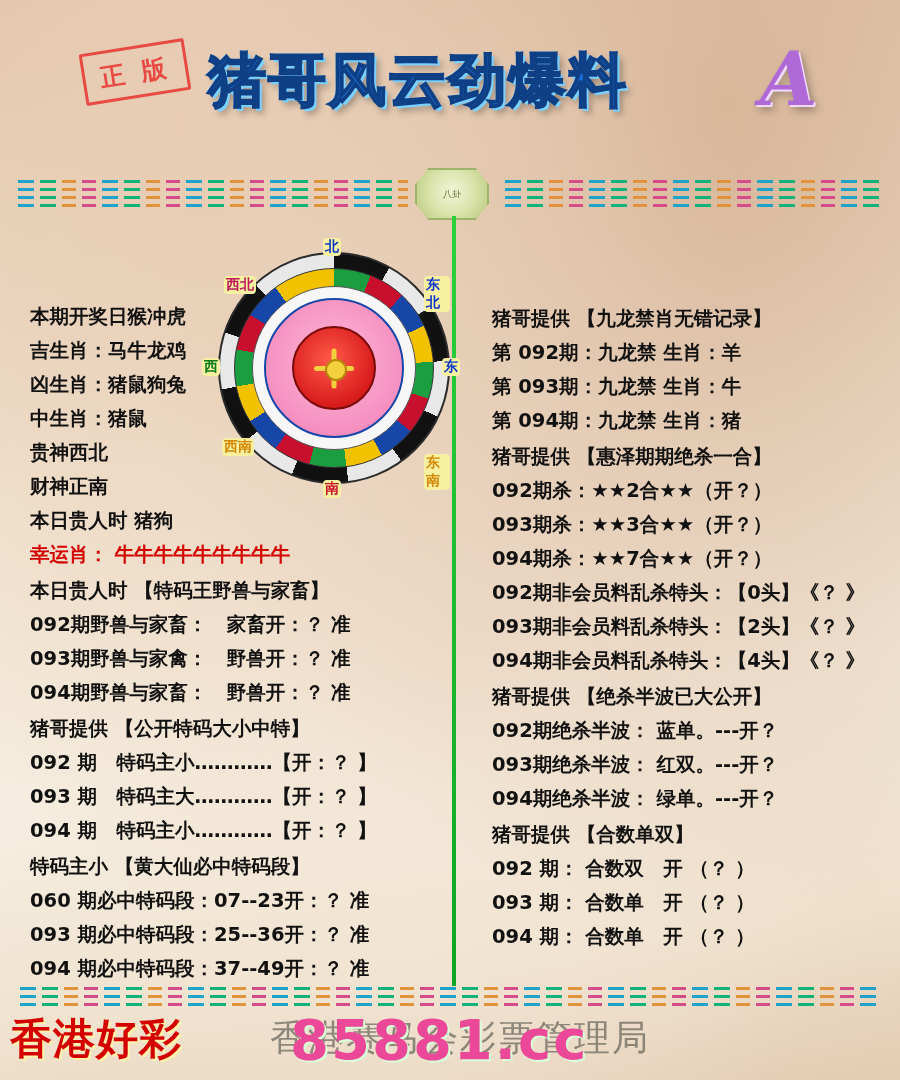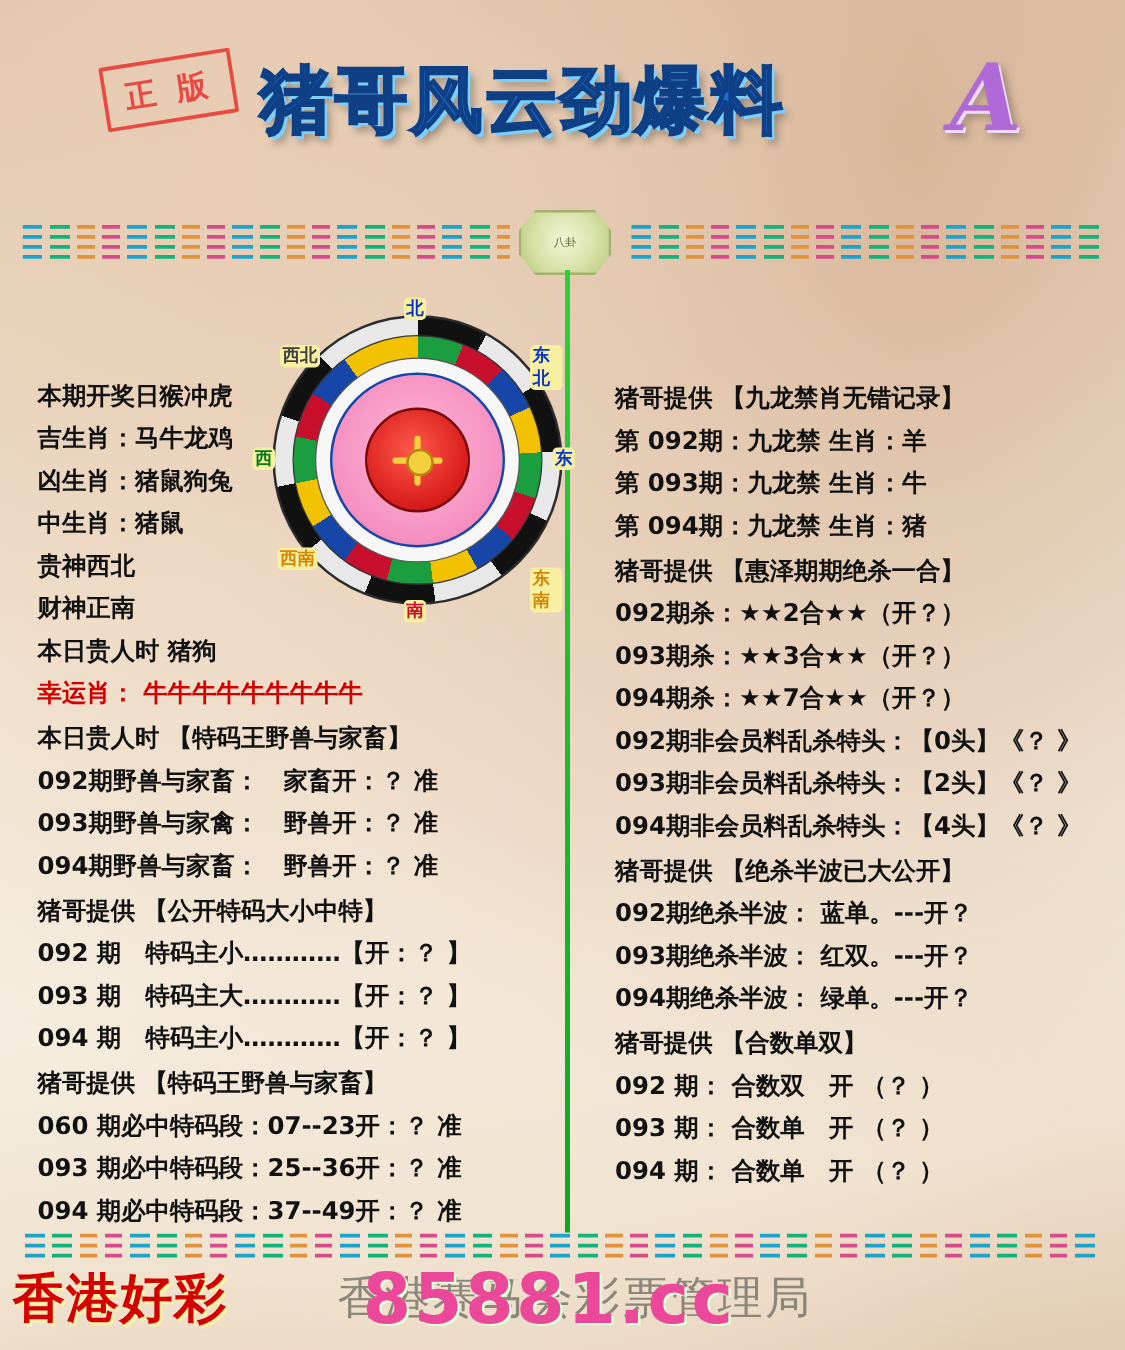--- a/index.html
+++ b/index.html
@@ -97,21 +97,21 @@
   .wheel .core{position:absolute;inset:74px;border-radius:50%;
     background:radial-gradient(circle at 45% 40%,#ff5a4a 0%,#d81c1c 70%,#a60d0d 100%);
     border:2px solid #7a0b0b;}
   .wheel .hub{position:absolute;left:50%;top:50%;width:18px;height:18px;margin:-9px 0 0 -9px;border-radius:50%;background:#f4d03f;border:2px solid #b8860b;}
   .wheel .spoke{position:absolute;left:50%;top:50%;width:40px;height:5px;margin:-2.5px 0 0 -20px;background:#f4d03f;border-radius:3px;transform-origin:50% 50%;}
   .dir{position:absolute;font-size:14px;font-weight:bold;color:#c8102e;background:#f6f0a0;border-radius:4px;padding:0 2px;}
   .dir.n{left:105px;top:-14px;color:#0a34c8;}
   .dir.s{left:105px;top:228px;color:#c8102e;}
   .dir.e{left:224px;top:106px;color:#0a34c8;}
   .dir.w{left:-16px;top:106px;color:#087a1c;}
-  .dir.nw{left:6px;top:24px;color:#404040;}
+  .dir.nw{left:6px;top:24px;color:#be185d;}
   .dir.ne{left:206px;top:24px;color:#0a34c8;}
   .dir.sw{left:4px;top:186px;color:#d48806;}
   .dir.se{left:206px;top:202px;color:#d48806;}
 
   
   .footer{position:absolute;left:0;top:985px;width:900px;height:95px;}
   .fwave{position:absolute;left:20px;top:2px;width:860px;height:20px;}
   .fwave .ln{position:absolute;left:0;width:100%;height:3px;
     background:repeating-linear-gradient(90deg,
       #1ba3c9 0 16px, transparent 16px 22px,
@@ -189,21 +189,21 @@
     <div class="row">本日贵人时 猪狗</div>
     <div class="row red">幸运肖： 牛牛牛牛牛牛牛牛牛</div>
     <div class="row heading">本日贵人时 【特码王野兽与家畜】</div>
     <div class="row">092期野兽与家畜：　家畜开：？ 准</div>
     <div class="row">093期野兽与家禽：　野兽开：？ 准</div>
     <div class="row">094期野兽与家畜：　野兽开：？ 准</div>
     <div class="row heading">猪哥提供 【公开特码大小中特】</div>
     <div class="row">092 期　特码主小…………【开：？ 】</div>
     <div class="row">093 期　特码主大…………【开：？ 】</div>
     <div class="row">094 期　特码主小…………【开：？ 】</div>
-    <div class="row heading">猪哥提供 【特码王野兽与家畜】</div>
+    <div class="row heading">特码主小 【黄大仙必中特码段】</div>
     <div class="row">060 期必中特码段：07--23开：？ 准</div>
     <div class="row">093 期必中特码段：25--36开：？ 准</div>
     <div class="row">094 期必中特码段：37--49开：？ 准</div>
   </div>
 
   <div class="col col-right">
     <div class="row heading">猪哥提供 【九龙禁肖无错记录】</div>
     <div class="row">第 092期：九龙禁 生肖：羊</div>
     <div class="row">第 093期：九龙禁 生肖：牛</div>
     <div class="row">第 094期：九龙禁 生肖：猪</div>

